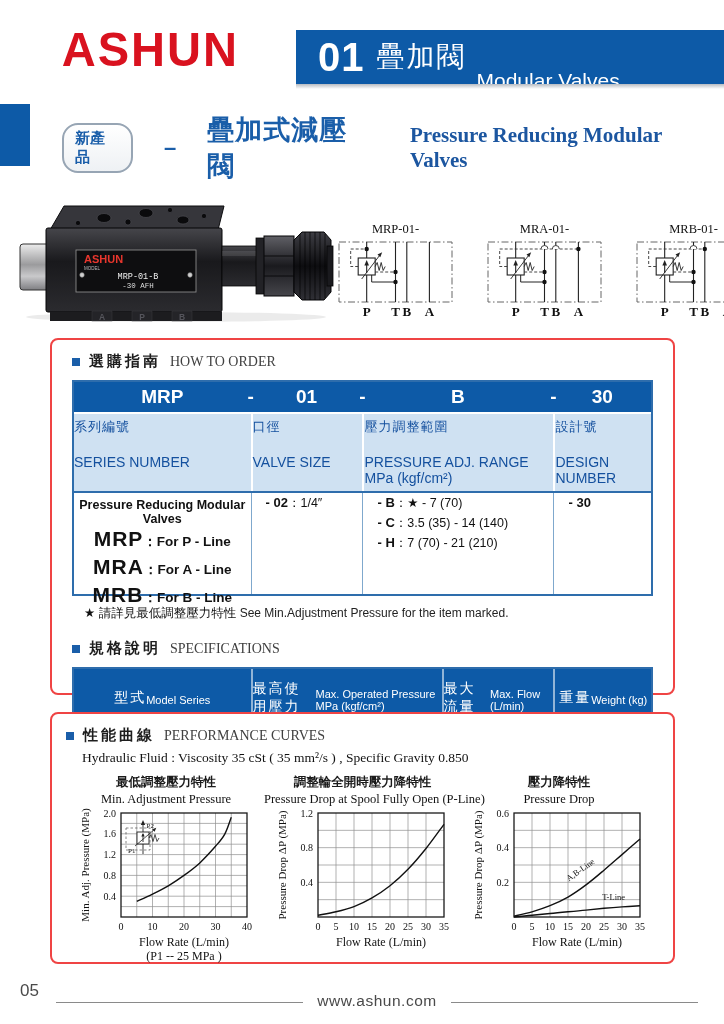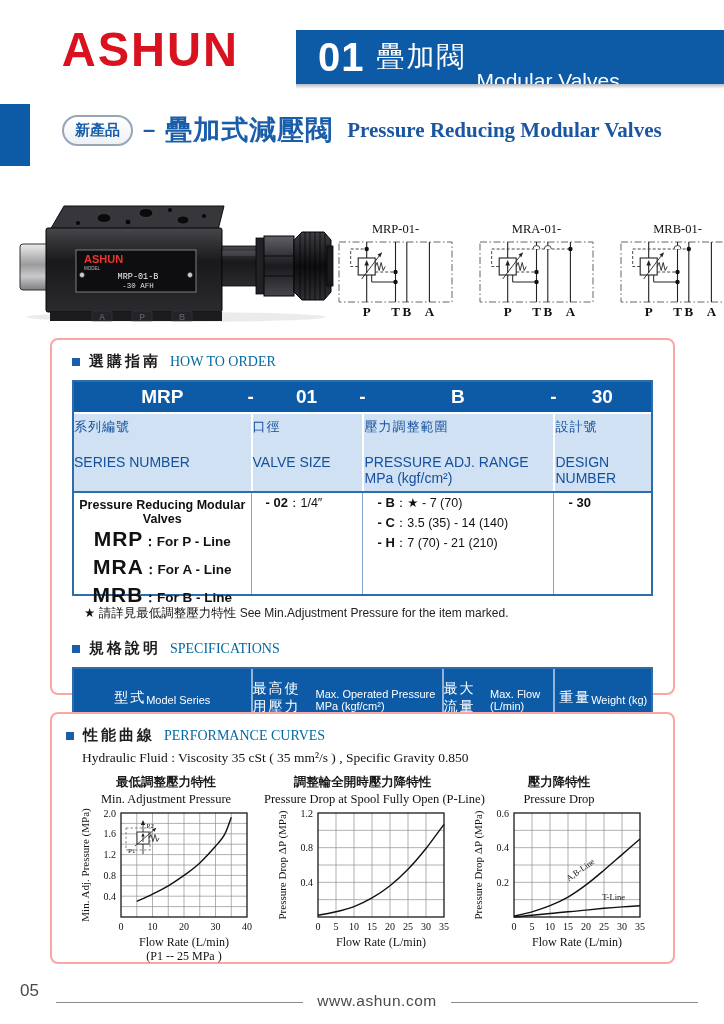--- a/index.html
+++ b/index.html
@@ -12,41 +12,41 @@
   .chapter-bar { position:absolute; left:296px; top:30px; right:0; height:54px; background:#0d5aa7;
           display:flex; align-items:center; padding-left:22px; color:#fff; }
   .ch-num { font-size:40px; font-weight:bold; letter-spacing:1px; }
   .ch-zh  { font-size:28px; margin-left:12px; letter-spacing:2px; }
   .ch-en  { font-size:21px; margin-left:10px;margin-top:48px; }
   .bar-shadow { position:absolute; left:296px; top:84px; right:0; height:5px;
           background:linear-gradient(#b7bcc2,#ffffff); }
   .left-square { position:absolute; left:0; top:104px; width:30px; height:62px; background:#0d5aa7; }
 
   
-  .subheader { position:absolute; left:62px; top:112px; display:flex; align-items:center; }
+  .subheader { position:absolute; left:62px; top:112px; display:flex; align-items:center;gap:21px; }
   .badge { border:2px solid #97a5b4; border-radius:16px; padding:4px 11px; color:#1a5ea9;
            font-weight:bold; font-size:15px; background:linear-gradient(#ffffff,#eef1f4); }
   .sub-dash { color:#1a5ea9; font-weight:bold; font-size:22px; margin:0 10px; }
   .sub-zh { font-size:27px; font-weight:bold; color:#1a5ea9; letter-spacing:1px; }
   .sub-en { font-family:"Liberation Serif","DejaVu Serif",serif; font-weight:bold;
             font-size:21px; color:#1c56a0; margin-left:14px; }
 
   
   .photo-wrap { position:absolute; left:18px; top:190px; }
-  .symbols { position:absolute; left:333px; top:222px; width:391px; display:flex; gap:16px; }
-
-  
-  .panel { position:absolute; left:50px; width:625px; border:2px solid #fca5a5; border-radius:8px;
+  .symbols { position:absolute; left:333px; top:222px; width:391px; display:flex; gap:24px; }
+
+  
+  .panel { position:absolute; left:50px; width:625px; border:2px solid #ef4444; border-radius:8px;
            background:#fff; padding:12px 20px 0 20px; }
   .panel1 { top:338px; height:357px; }
   .panel2 { top:712px; height:252px; padding-left:14px; padding-right:14px; }
   .sec-head { display:flex; align-items:center; gap:9px; }
   .bullet { width:8px; height:8px; background:#1a5ea9; flex:0 0 auto; }
   .sec-zh { font-size:15px; font-weight:bold; color:#1d1d1d; letter-spacing:3px; }
-  .sec-en { font-family:"Liberation Serif","DejaVu Serif",serif; font-size:14px; color:#0369a1;text-align:right; }
+  .sec-en { font-family:"Liberation Serif","DejaVu Serif",serif; font-size:14px; color:#404040;text-align:right; }
 
   
   .otable { margin-top:9px; border:2px solid #2e6dac; position:relative; }
   .orow-code { display:flex; background:#0d5aa7; height:30px; }
   .orow-code .ocell { display:flex; align-items:center; justify-content:center;
       color:#fff; font-weight:bold; font-size:19px; }
   .osep { position:absolute; top:0; height:30px; line-height:29px; color:#fff; font-weight:bold;
       font-size:19px; transform:translateX(-50%); z-index:2; }
   .orow-sub { display:flex; background:#cfe1f2; border-top:2px solid #fff; }
   .orow-sub .ocell { padding:4px 0 5px; color:#14509e; }

